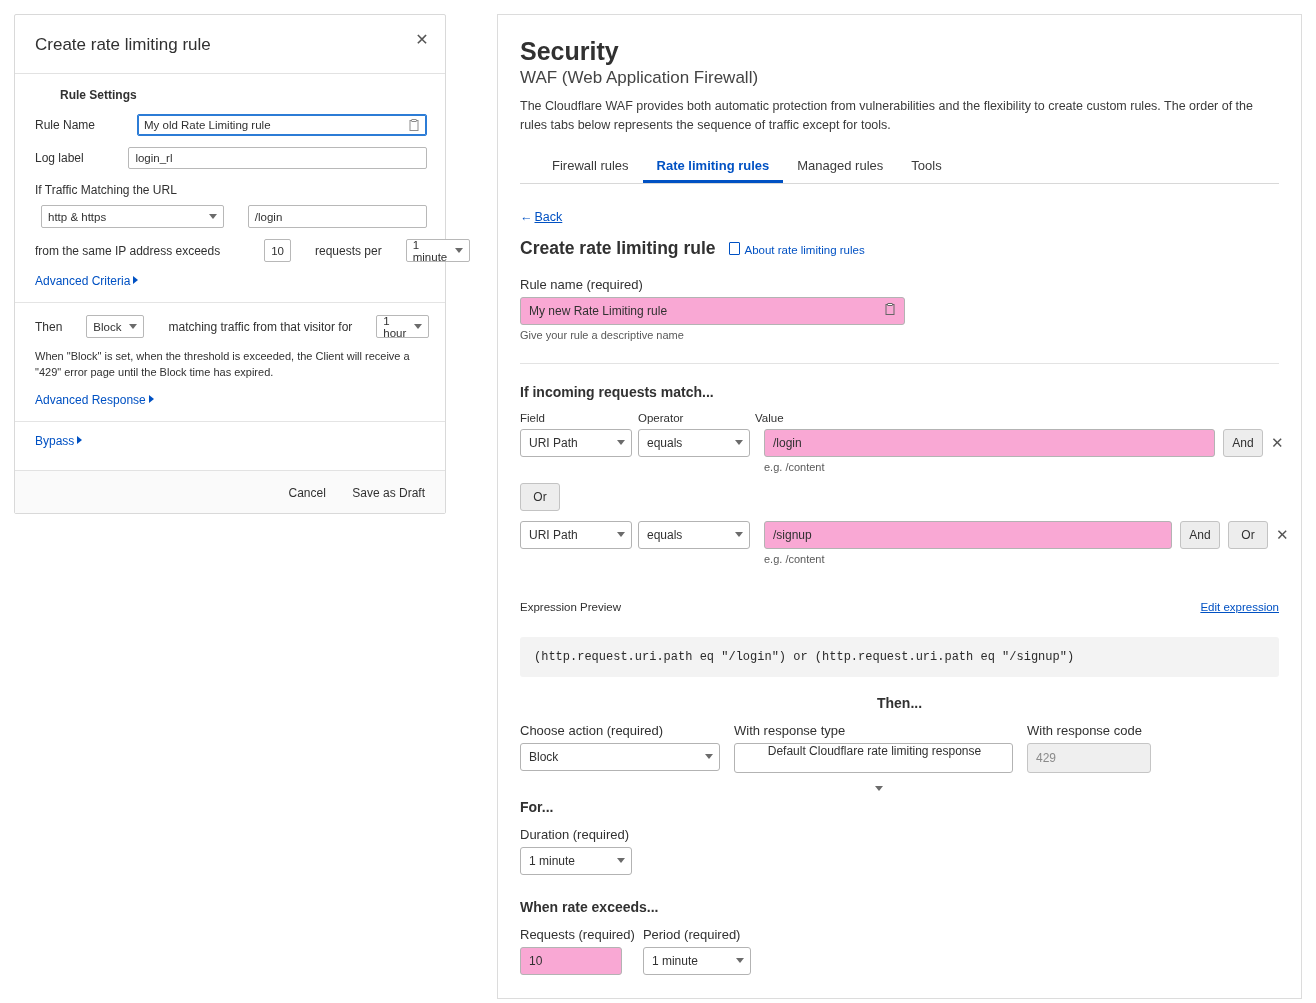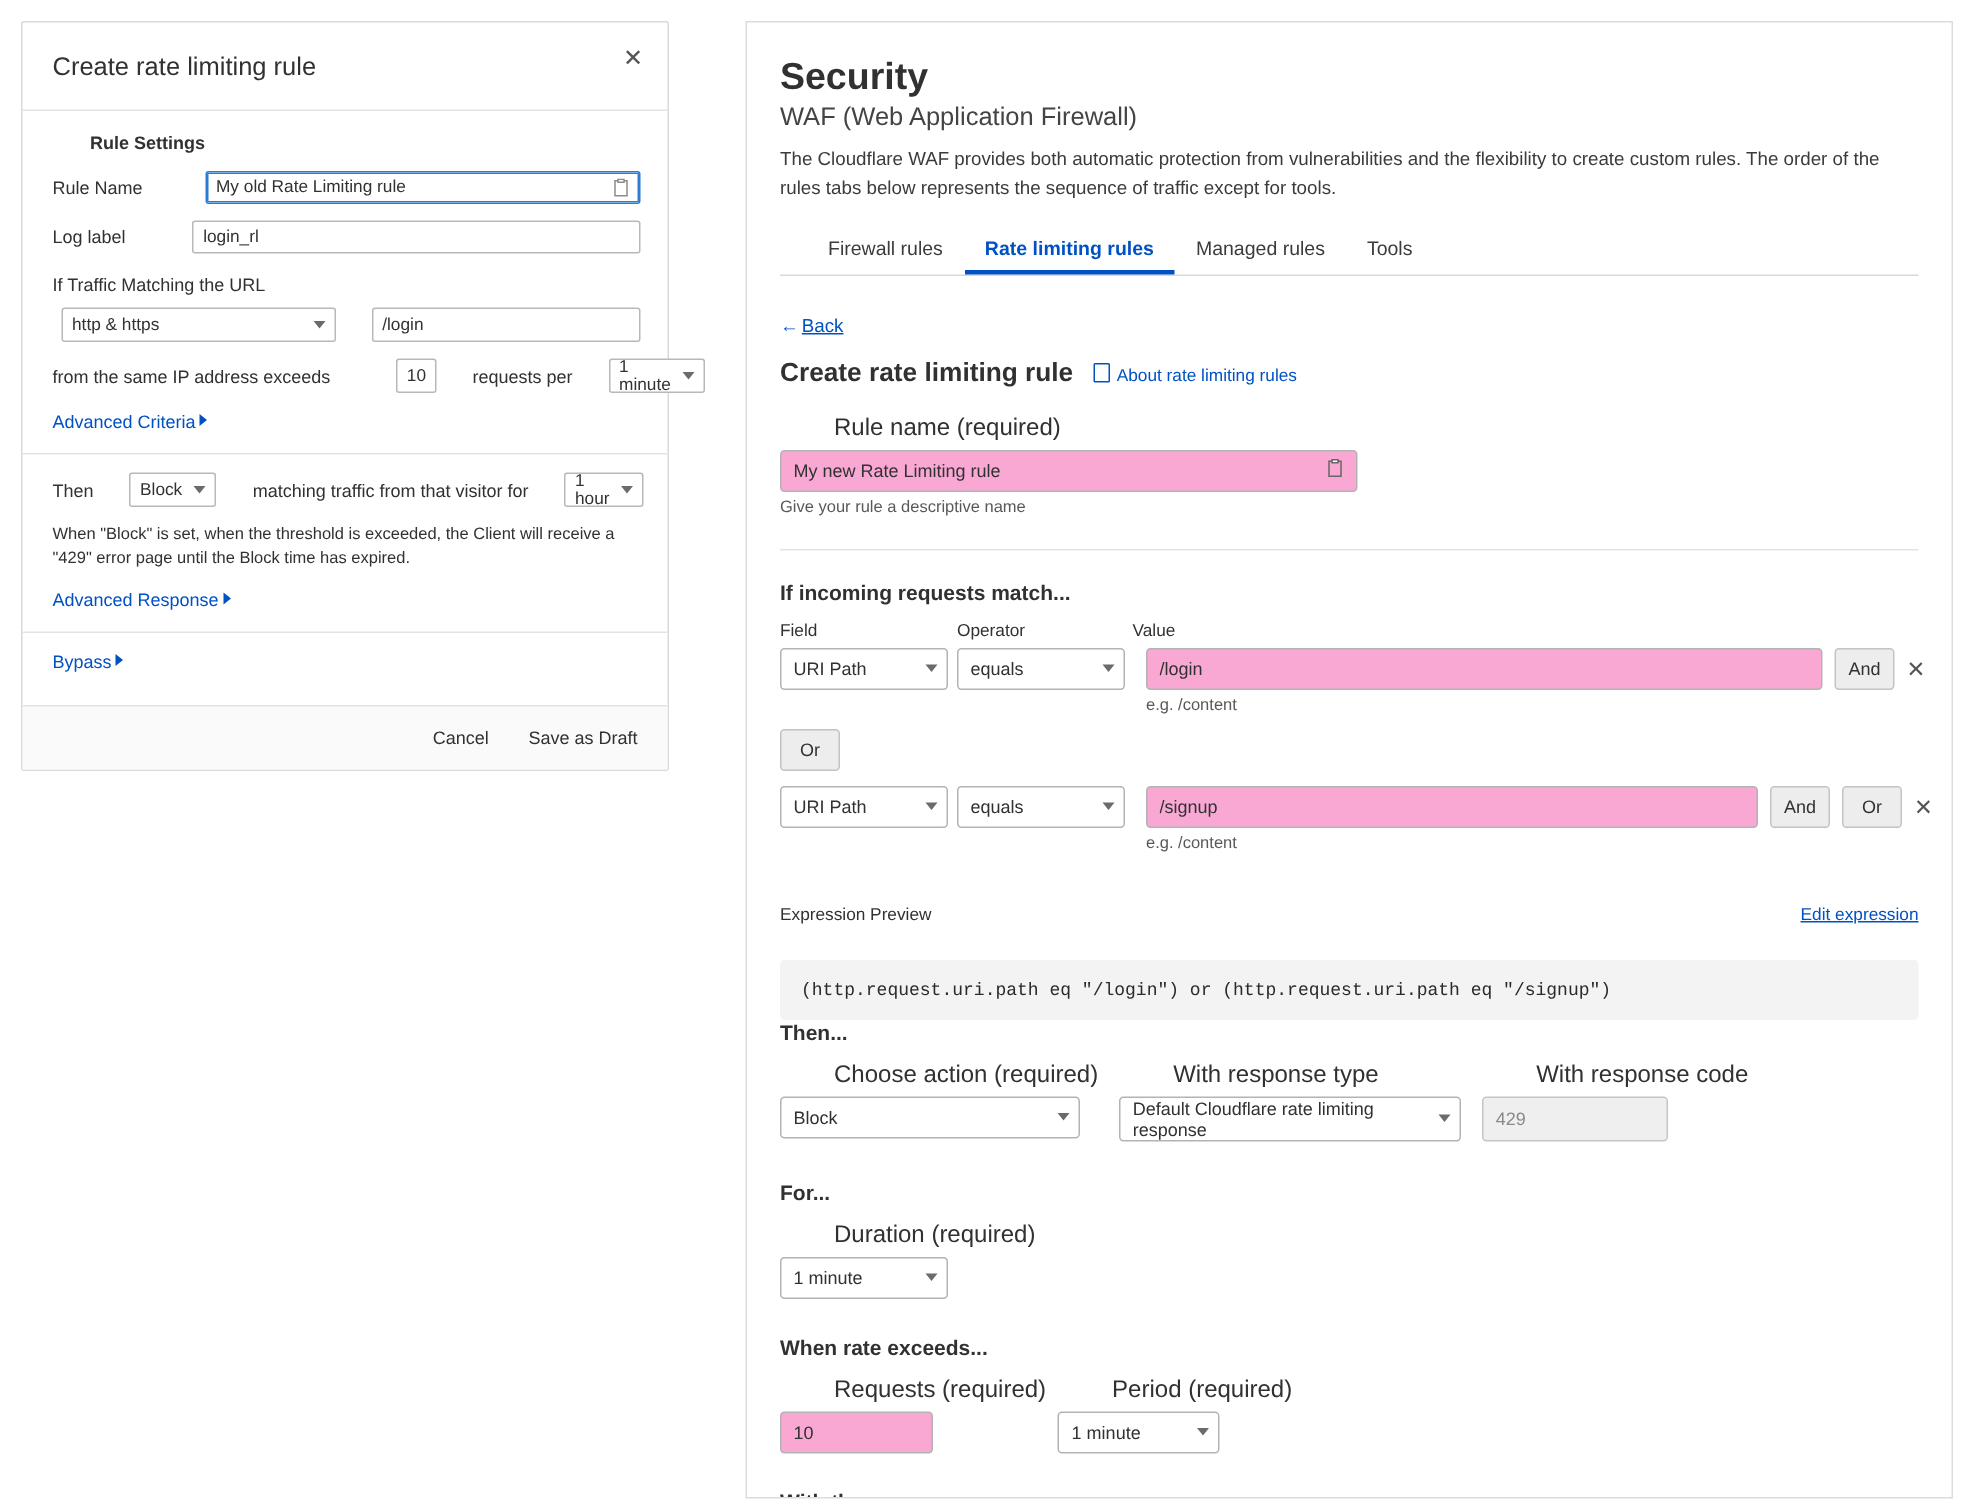--- a/index.html
+++ b/index.html
@@ -228,24 +228,23 @@
   #about-link .doc-icon {
     display: inline-block;
     width: 9px;
     height: 11px;
     border: 1px solid #0051c3;
     margin-right: 4px;
     vertical-align: -1px;
     border-radius: 1px;
   }
   .fld-label {
-    font-size: 16px;
+    font-size: 13px;
     color: #313131;
     margin-bottom: 5px;
-    margin-left: 36px;
   }
   .fld-help {
     font-size: 11px;
     color: #595959;
     margin-top: 4px;
   }
   .inp {
     border: 1px solid #b3b3b3;
     border-radius: 3px;
     height: 28px;
@@ -545,32 +544,32 @@
   
   <div style="margin-top:36px;">
     <div id="expr-head">
       <div id="expr-label">Expression Preview</div>
       <div id="edit-expr">Edit expression</div>
     </div>
     <div id="expr-box">(http.request.uri.path eq "/login") or (http.request.uri.path eq "/signup")</div>
   </div>
 
   
-  <div class="sec-head" style="">Then...</div>
+  <div class="sec-head" style="margin-top:18px;text-align:center;">Then...</div>
   <div style="display:flex;align-items:flex-start;">
     <div>
       <div class="fld-label">Choose action (required)</div>
       <div class="sel" style="width:200px;">
         <span>Block</span>
         <span class="caret"></span>
       </div>
     </div>
     <div style="margin-left:14px;">
       <div class="fld-label">With response type</div>
-      <div class="sel" style="width:228px;height:30px;">
+      <div class="sel" style="width:279px;height:30px;flex-direction:column;">
         <span>Default Cloudflare rate limiting response</span>
         <span class="caret"></span>
       </div>
     </div>
     <div style="margin-left:14px;">
       <div class="fld-label">With response code</div>
       <div class="inp disabled" style="width:124px;height:30px;">
         <span class="val">429</span>
       </div>
     </div>

